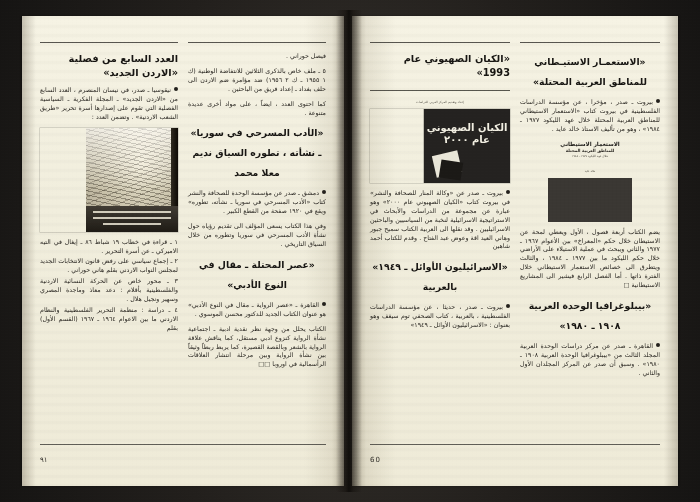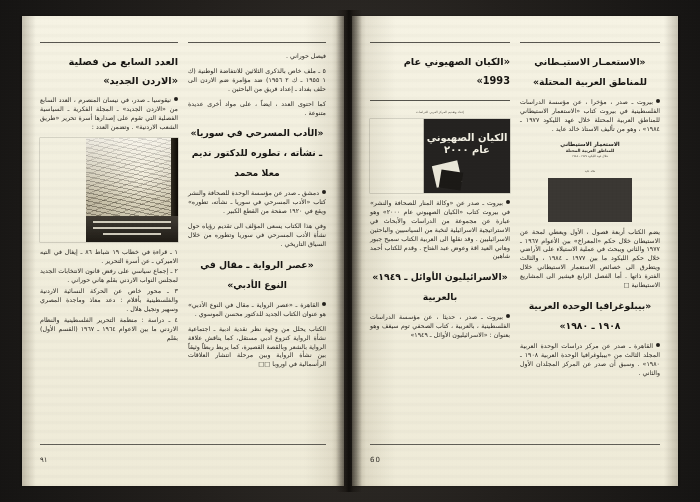--- a/index.html
+++ b/index.html
@@ -67,21 +67,21 @@
     opacity:.85;
   }
 
   
   .hd{
     font-size:9.3px;line-height:20px;font-weight:bold;
     text-align:center;margin:0 0 6px 0;color:#171512;
     letter-spacing:.2px;
     filter:blur(.32px);
   }
-  .hd.lead{text-align:right;font-size:9.8px;line-height:19px;}
+  .hd.lead{text-align:right;font-size:9.8px;line-height:14px;}
   .bd{
     font-size:6.3px;line-height:8.9px;text-align:justify;
     margin:0 0 6px 0;color:#2a2722;
     filter:blur(.42px);
     text-justify:inter-word;
   }
   .bd.last{text-align:right;}
   .bd .bullet{
     display:inline-block;width:4px;height:4px;border-radius:50%;
     background:#23201c;margin-left:3px;vertical-align:1px;
@@ -184,26 +184,26 @@
     <div class="page-inner">
       <div class="cols">
 
         <div class="col">
           <div class="rule"></div>
 
           <p class="bd last">فيصل حوراني .</p>
           <p class="bd">٥ ـ ملف خاص بالذكرى الثلاثين للانتفاضة الوطنية (ك ١ ١٩٥٥ ـ ك ٢ ١٩٥٦) ضد مؤامرة ضم الاردن الى حلف بغداد ـ إعداد فريق من الباحثين .</p>
           <p class="bd">كما احتوى العدد ، ايضاً ، على مواد أخرى عديدة متنوعة .</p>
 
-          <h2 class="hd">«الأدب المسرحي في سوريا» ـ نشأته ، تطوره للدكتور نديم معلا محمد</h2>
+          <h2 class="hd">«الأدب المسرحي في سوريا» ـ نشأته ، تطوره السياق نديم معلا محمد</h2>
 
           <p class="bd"><span class="bullet"></span><span>دمشق ـ صدر عن مؤسسة الوحدة للصحافة والنشر كتاب «الأدب المسرحي في سوريا ـ نشأته، تطوره» ويقع في ١٩٢٠ صفحة من القطع الكبير .</span></p>
           <p class="bd">وفي هذا الكتاب يسعى المؤلف الى تقديم رؤياه حول نشأة الأدب المسرحي في سوريا وتطوره من خلال السياق التاريخي .</p>
 
-          <h2 class="hd">«عصر الرواية ـ مقال في النوع الأدبي»</h2>
+          <h2 class="hd">«عصر المحتلة ـ مقال في النوع الأدبي»</h2>
 
           <p class="bd"><span class="bullet"></span><span>القاهرة ـ «عصر الرواية ـ مقال في النوع الأدبي» هو عنوان الكتاب الجديد للدكتور محسن الموسوي .</span></p>
           <p class="bd">الكتاب يحلل من وجهة نظر نقدية ادبية ـ اجتماعية نشأة الرواية كنزوع ادبي مستقل، كما يناقش علاقة الرواية بالشعر وبالقصة القصيرة، كما يربط ربطاً وثيقاً بين نشأة الرواية وبين مرحلة انتشار العلاقات الرأسمالية في اوروبا □□</p>
         </div>
 
         <div class="col">
           <div class="rule"></div>
 
           <h2 class="hd lead">العدد السابع من فصلية «الاردن الجديد»</h2>
 

